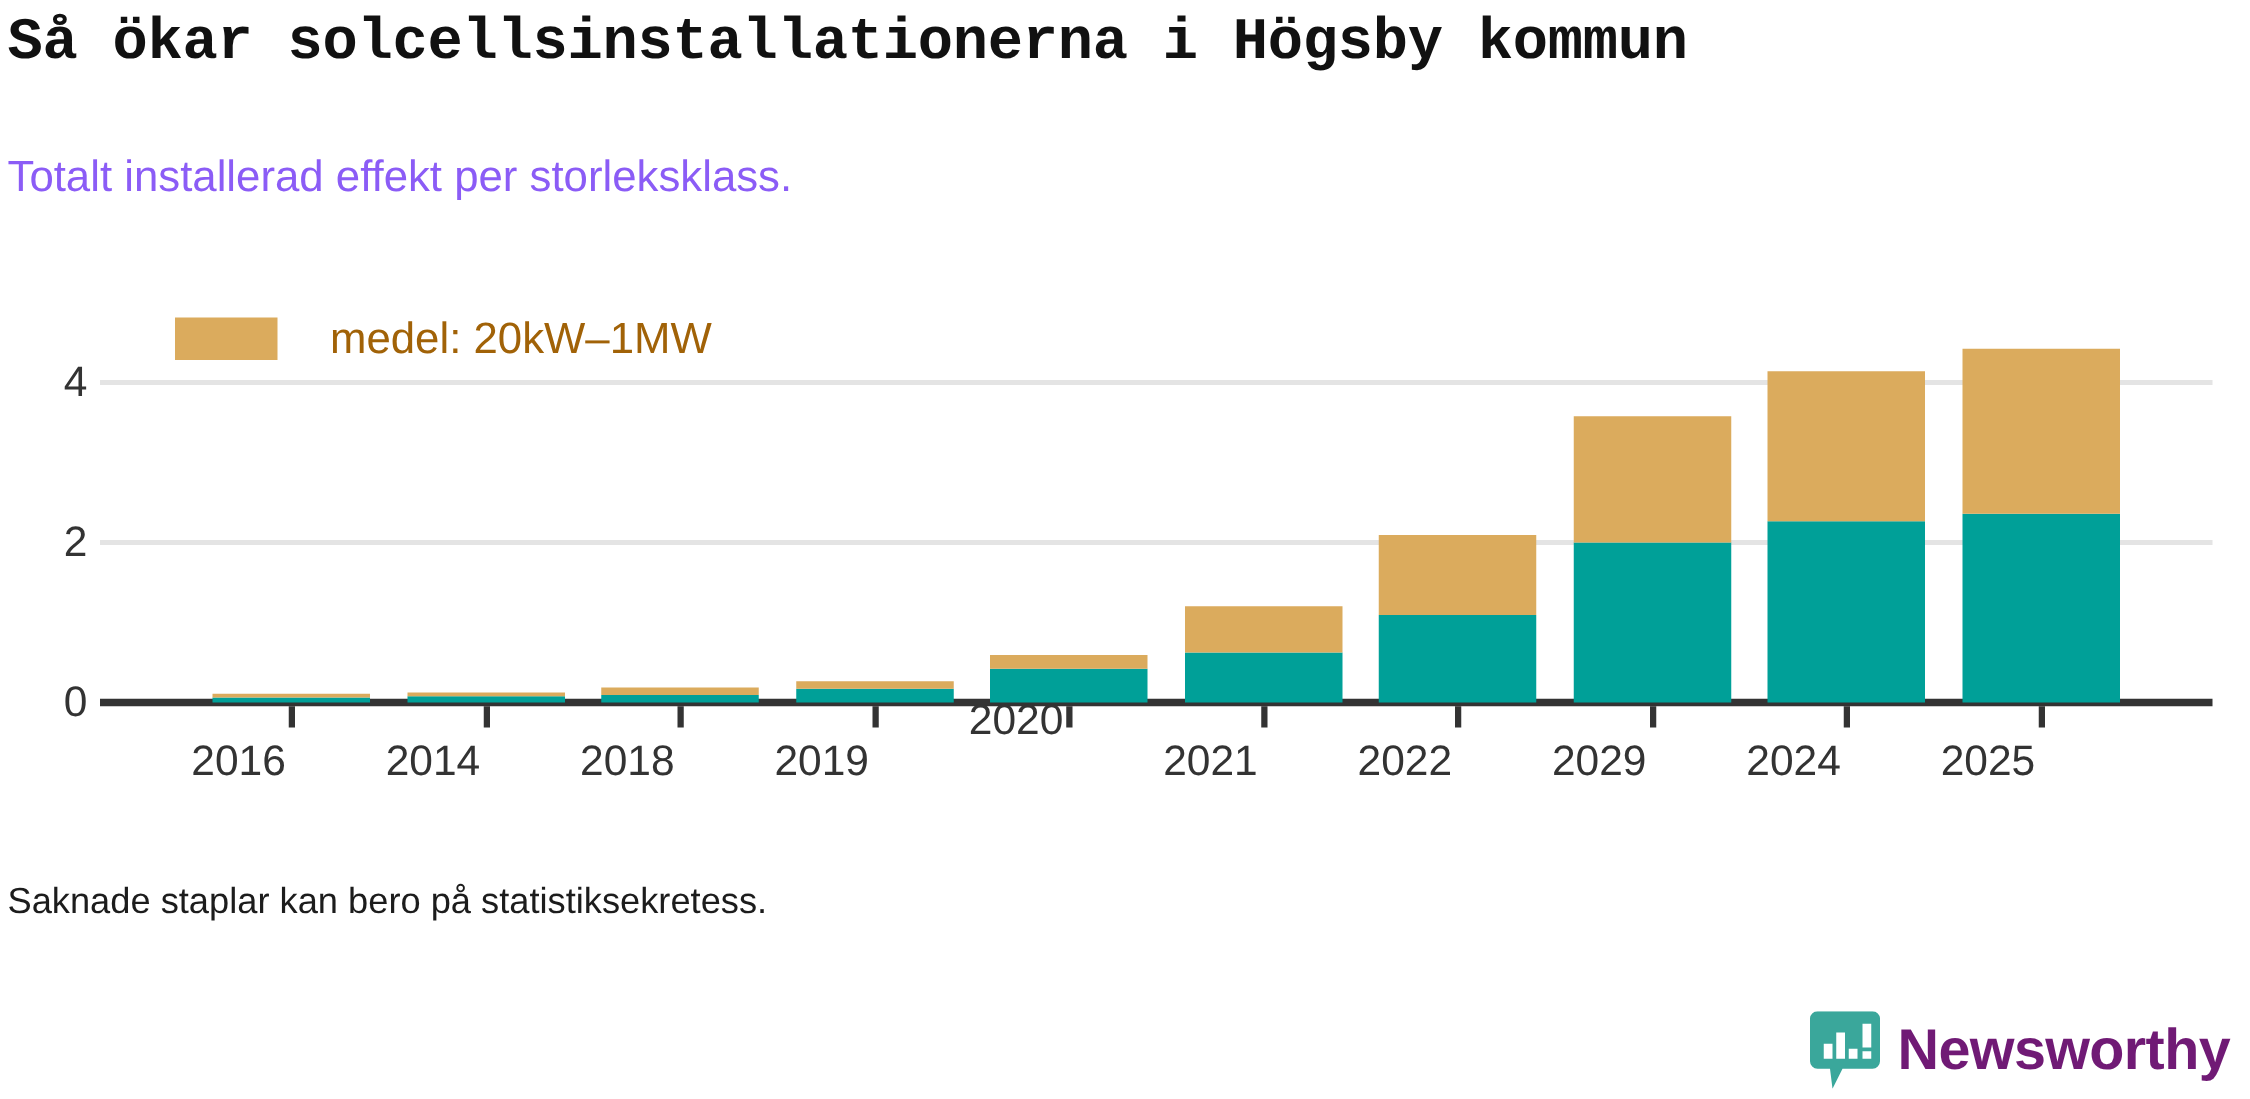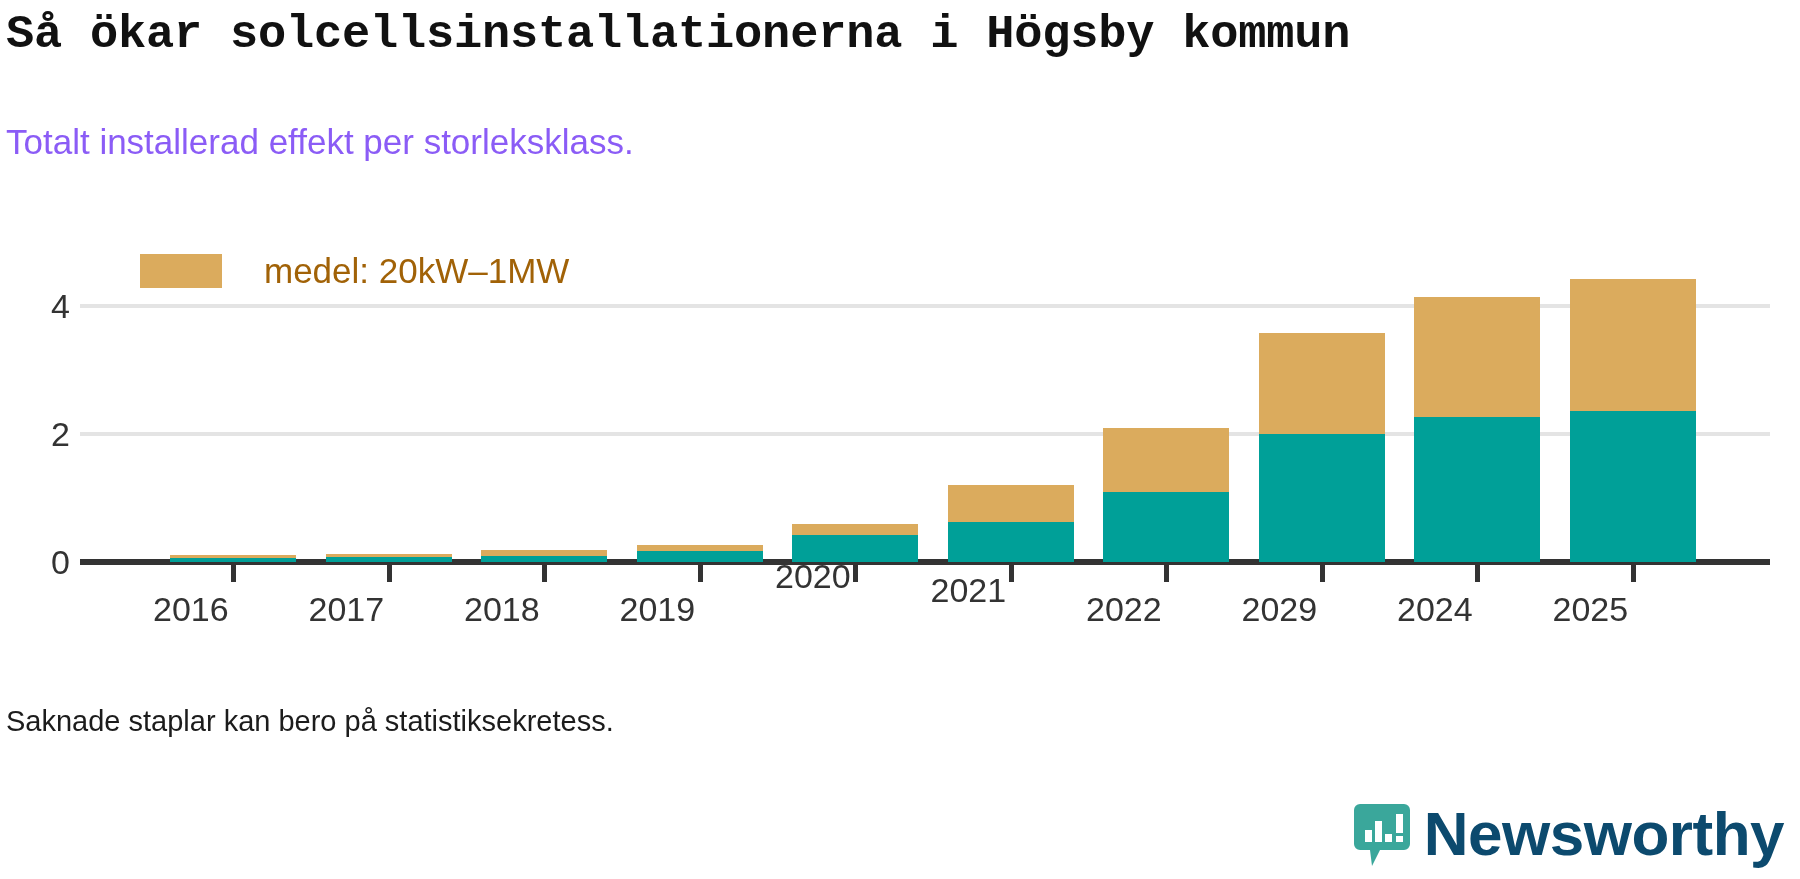--- a/index.html
+++ b/index.html
@@ -63,21 +63,21 @@
     font-size:29px;color:#1c1c1c;white-space:nowrap;
   }
 
   
   .logo{
     position:absolute;right:16px;bottom:10px;
     display:flex;align-items:center;gap:14px;
   }
   .logo-mark{width:56px;height:60px;flex:0 0 auto;}
   .logo-text{
-    font-size:62px;font-weight:bold;color:#0c4a6e;letter-spacing:-0.5px;
+    font-size:46px;font-weight:bold;color:#701a75;letter-spacing:-0.5px;
   }
 </style>
 </head>
 <body>
 
 <div class="page">
 
   <div class="title">Så ökar solcellsinstallationerna i Högsby kommun</div>
   <div class="subtitle">Totalt installerad effekt per storleksklass.</div>
 
@@ -88,37 +88,37 @@
       <div class="ytick" style="left: 10px; top: 434px;">2</div>
       <div class="ytick" style="left: 10px; top: 306px;">4</div>
       <div class="axisline" style="top: 559px;"></div>
       <div class="bar seg-bot" style="left: 170px; width: 126px; top: 558.16px; height: 3.84px; background: rgb(0, 160, 152);"></div>
       <div class="bar seg-top" style="left: 170px; width: 126px; top: 554.96px; height: 3.2px; background: rgb(219, 171, 93);"></div>
       <div class="tickmark" style="left: 231px; top: 565px;"></div>
       <div class="xtick" style="left: 153px; width: 160px; top: 590px;">2016</div>
       <div class="bar seg-bot" style="left: 325.5px; width: 126px; top: 556.88px; height: 5.12px; background: rgb(0, 160, 152);"></div>
       <div class="bar seg-top" style="left: 325.5px; width: 126px; top: 553.68px; height: 3.2px; background: rgb(219, 171, 93);"></div>
       <div class="tickmark" style="left: 386.5px; top: 565px;"></div>
-      <div class="xtick" style="left: 308.5px; width: 160px; top: 590px;">2017</div>
+      <div class="xtick" style="left: 308.5px; width: 160px; top: 590px;">2014</div>
       <div class="bar seg-bot" style="left: 481px; width: 126px; top: 555.6px; height: 6.4px; background: rgb(0, 160, 152);"></div>
       <div class="bar seg-top" style="left: 481px; width: 126px; top: 550.48px; height: 5.12px; background: rgb(219, 171, 93);"></div>
       <div class="tickmark" style="left: 542px; top: 565px;"></div>
       <div class="xtick" style="left: 464px; width: 160px; top: 590px;">2018</div>
       <div class="bar seg-bot" style="left: 636.5px; width: 126px; top: 551.12px; height: 10.88px; background: rgb(0, 160, 152);"></div>
       <div class="bar seg-top" style="left: 636.5px; width: 126px; top: 544.72px; height: 6.4px; background: rgb(219, 171, 93);"></div>
       <div class="tickmark" style="left: 697.5px; top: 565px;"></div>
       <div class="xtick" style="left: 619.5px; width: 160px; top: 590px;">2019</div>
       <div class="bar seg-bot" style="left: 792px; width: 126px; top: 535.12px; height: 26.88px; background: rgb(0, 160, 152);"></div>
       <div class="bar seg-top" style="left: 792px; width: 126px; top: 523.6px; height: 11.52px; background: rgb(219, 171, 93);"></div>
       <div class="tickmark" style="left: 853px; top: 565px;"></div>
       <div class="xtick" style="left: 775px; width: 160px; top: 557px;">2020</div>
       <div class="bar seg-bot" style="left: 947.5px; width: 126px; top: 522.32px; height: 39.68px; background: rgb(0, 160, 152);"></div>
       <div class="bar seg-top" style="left: 947.5px; width: 126px; top: 485.2px; height: 37.12px; background: rgb(219, 171, 93);"></div>
       <div class="tickmark" style="left: 1008.5px; top: 565px;"></div>
-      <div class="xtick" style="left: 930.5px; width: 160px; top: 571px;">2021</div>
+      <div class="xtick" style="left: 930.5px; width: 160px; top: 590px;">2021</div>
       <div class="bar seg-bot" style="left: 1103px; width: 126px; top: 491.6px; height: 70.4px; background: rgb(0, 160, 152);"></div>
       <div class="bar seg-top" style="left: 1103px; width: 126px; top: 427.6px; height: 64px; background: rgb(219, 171, 93);"></div>
       <div class="tickmark" style="left: 1164px; top: 565px;"></div>
       <div class="xtick" style="left: 1086px; width: 160px; top: 590px;">2022</div>
       <div class="bar seg-bot" style="left: 1258.5px; width: 126px; top: 434px; height: 128px; background: rgb(0, 160, 152);"></div>
       <div class="bar seg-top" style="left: 1258.5px; width: 126px; top: 332.88px; height: 101.12px; background: rgb(219, 171, 93);"></div>
       <div class="tickmark" style="left: 1319.5px; top: 565px;"></div>
       <div class="xtick" style="left: 1241.5px; width: 160px; top: 590px;">2029</div>
       <div class="bar seg-bot" style="left: 1414px; width: 126px; top: 417.36px; height: 144.64px; background: rgb(0, 160, 152);"></div>
       <div class="bar seg-top" style="left: 1414px; width: 126px; top: 297.04px; height: 120.32px; background: rgb(219, 171, 93);"></div>

